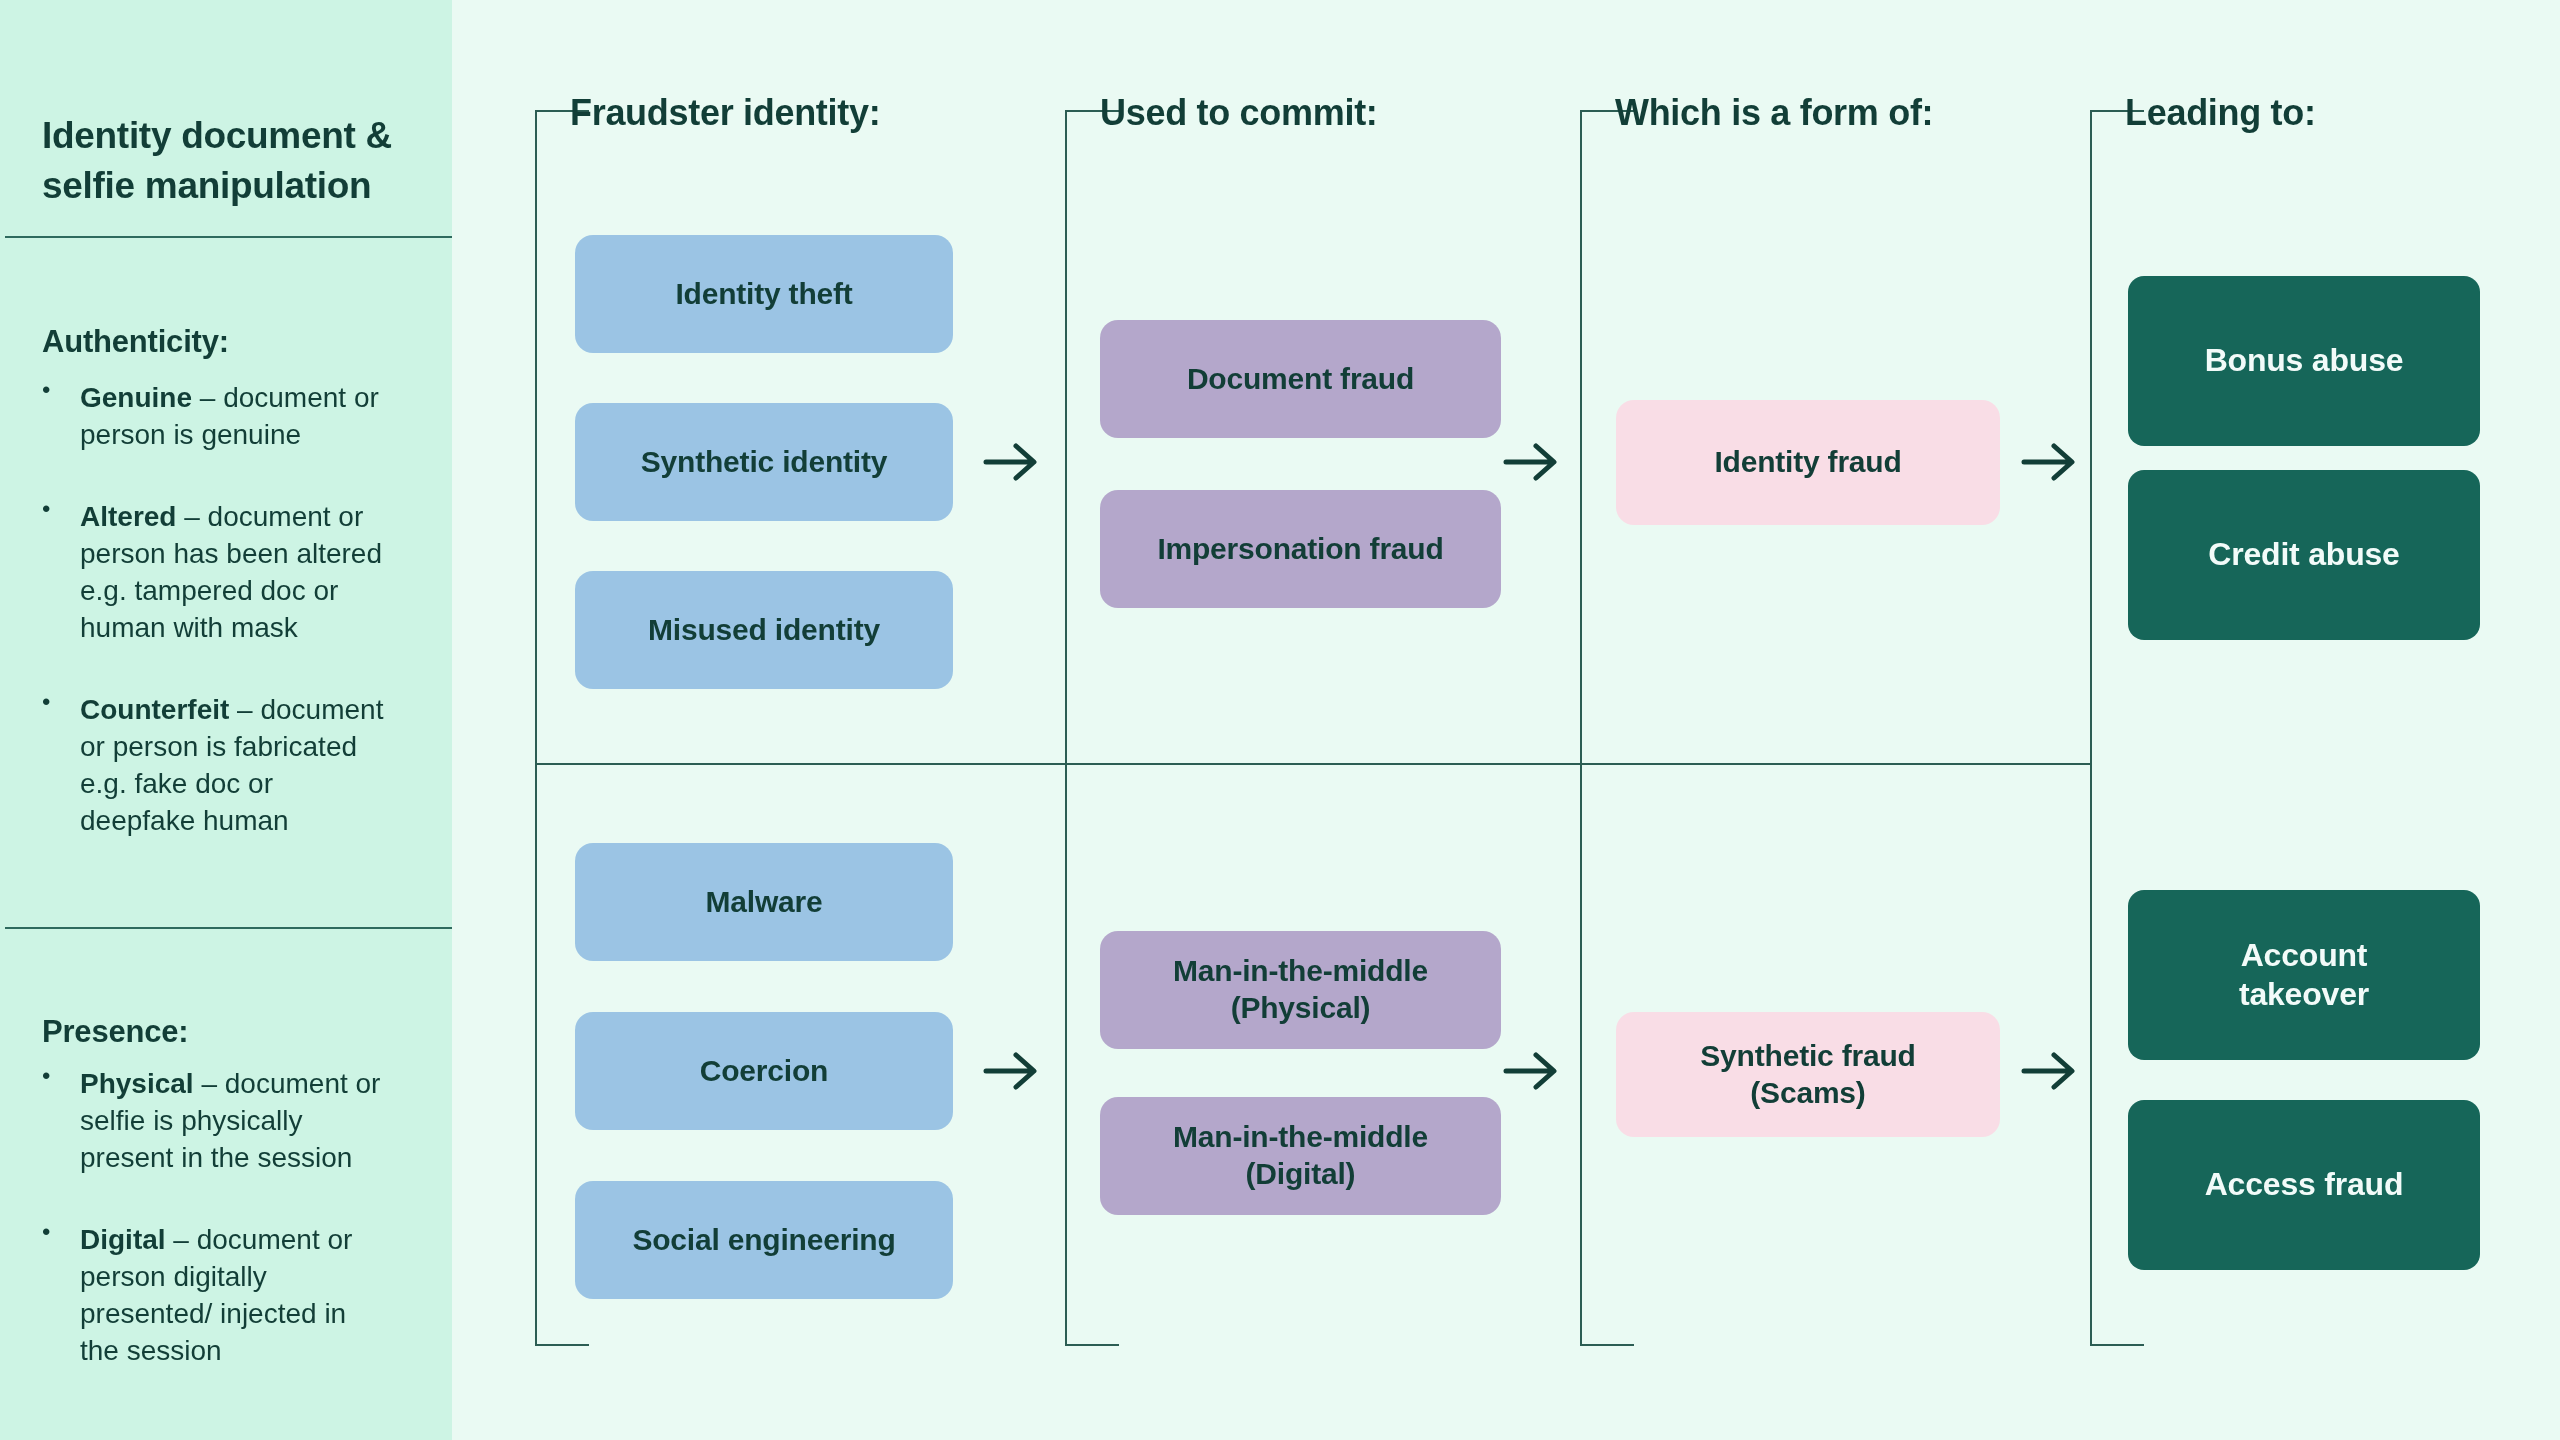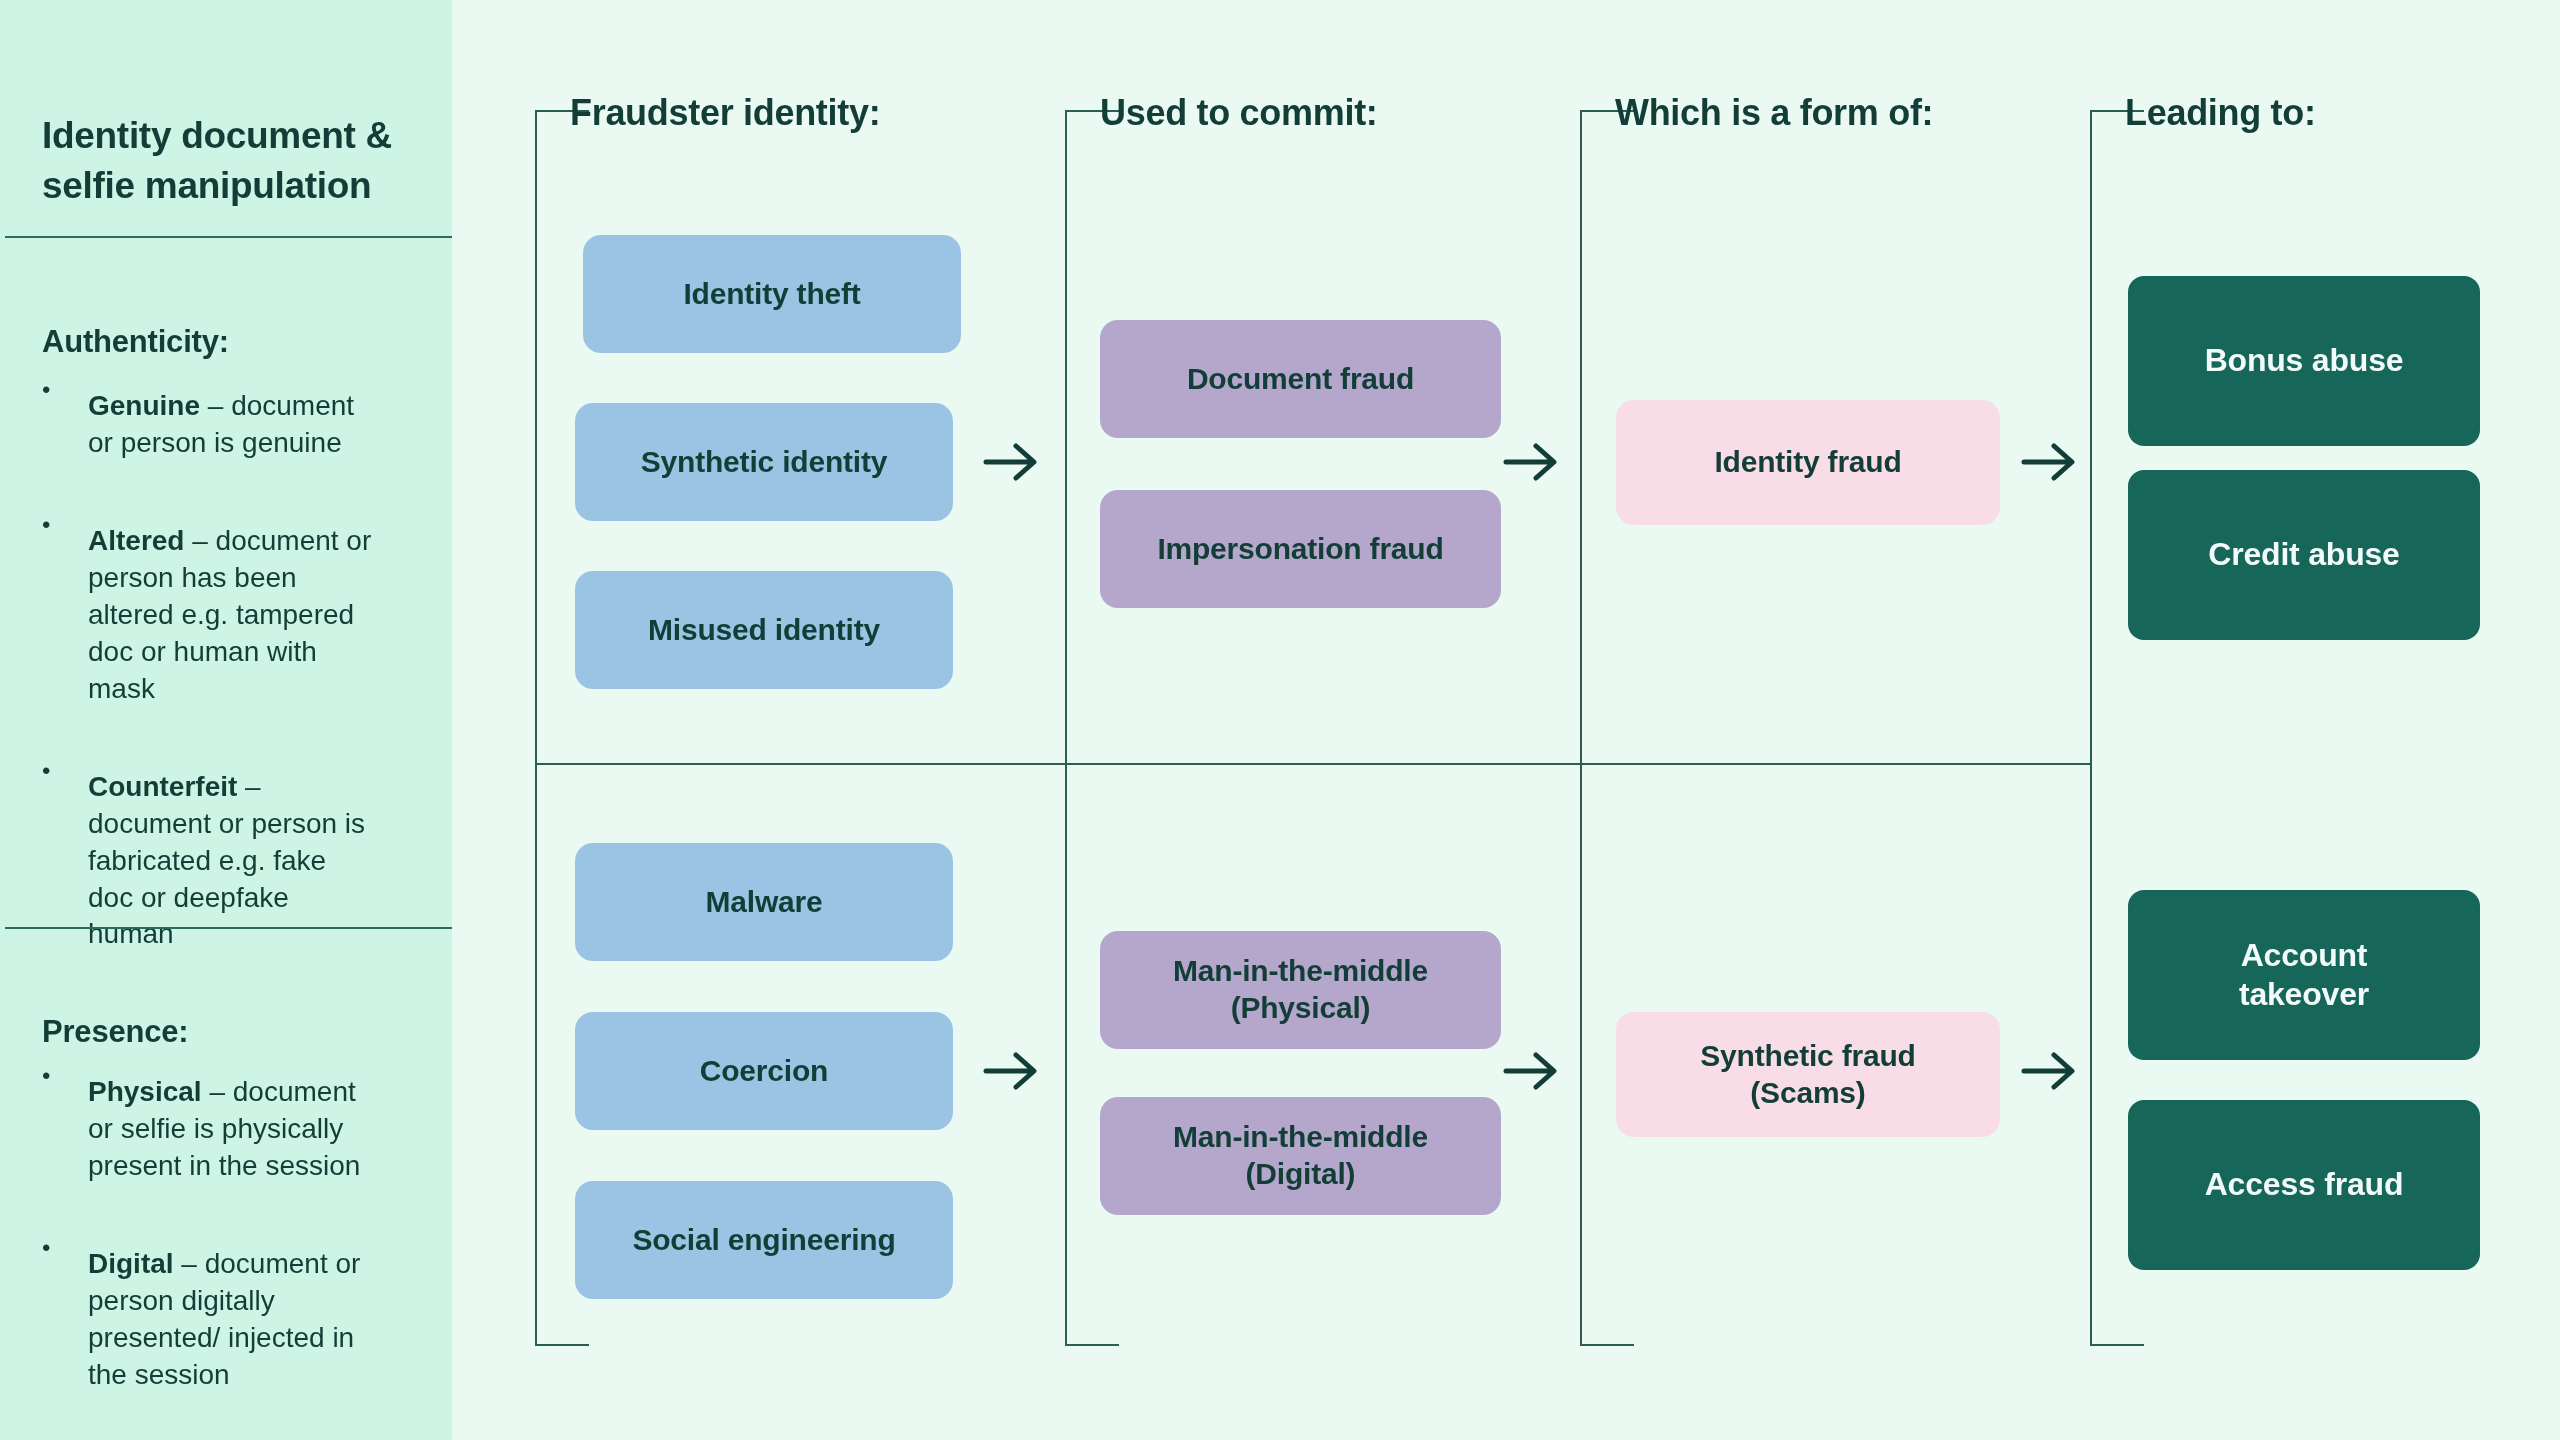--- a/index.html
+++ b/index.html
@@ -32,21 +32,21 @@
   .heading-presence{top:988px;}
   .bullets{
     position:absolute;left:42px;width:352px;
     margin:0;padding:0;list-style:none;
     font-size:28px;line-height:1.32;
   }
   .bullets-auth{top:372px;}
   .bullets-presence{top:1058px;}
   .bullets li{display:flex;margin:0 0 29px 0;}
   .bullets .dot{width:30px;flex:0 0 30px;font-size:24px;padding-top:2px;}
-  .bullets .btext{margin:16px;width:320px;}
+  .bullets .btext{margin:8px;width:320px;}
   .bullets .term{font-weight:bold;}
 
   
   .bracket{
     position:absolute;top:110px;height:1232px;width:52px;
     border-left:2px solid #2c5d53;border-top:2px solid #2c5d53;border-bottom:2px solid #2c5d53;
   }
   .bracket-1{left:535px;}
   .bracket-2{left:1065px;}
   .bracket-3{left:1580px;}
@@ -63,21 +63,21 @@
   .header-2{left:1100px;}
   .header-3{left:1615px;}
   .header-4{left:2125px;}
 
   .node{
     position:absolute;display:flex;align-items:center;justify-content:center;
     text-align:center;border-radius:18px;
     font-weight:bold;font-size:30px;line-height:1.22;letter-spacing:-0.2px;
   }
   .tactic{left:575px;width:378px;height:118px;background:#9bc4e4;padding:0 30px;box-sizing:border-box;}
-  .t1{top:235px;margin-left:8px;}  .t2{top:403px;}  .t3{top:571px;}
+  .t1{top:235px;}  .t2{top:403px;}  .t3{top:571px;}
   .t4{top:843px;}  .t5{top:1012px;} .t6{top:1181px;}
 
   .commit{left:1100px;width:401px;height:118px;background:#b4a7cb;padding:0 40px;box-sizing:border-box;}
   .c1{top:320px;}  .c2{top:490px;}
   .c3{top:931px;}  .c4{top:1097px;}
 
   .form{left:1616px;width:384px;height:125px;background:#f9dde6;padding:0 40px;box-sizing:border-box;}
   .f1{top:400px;}  .f2{top:1012px;}
 
   .outcome{

